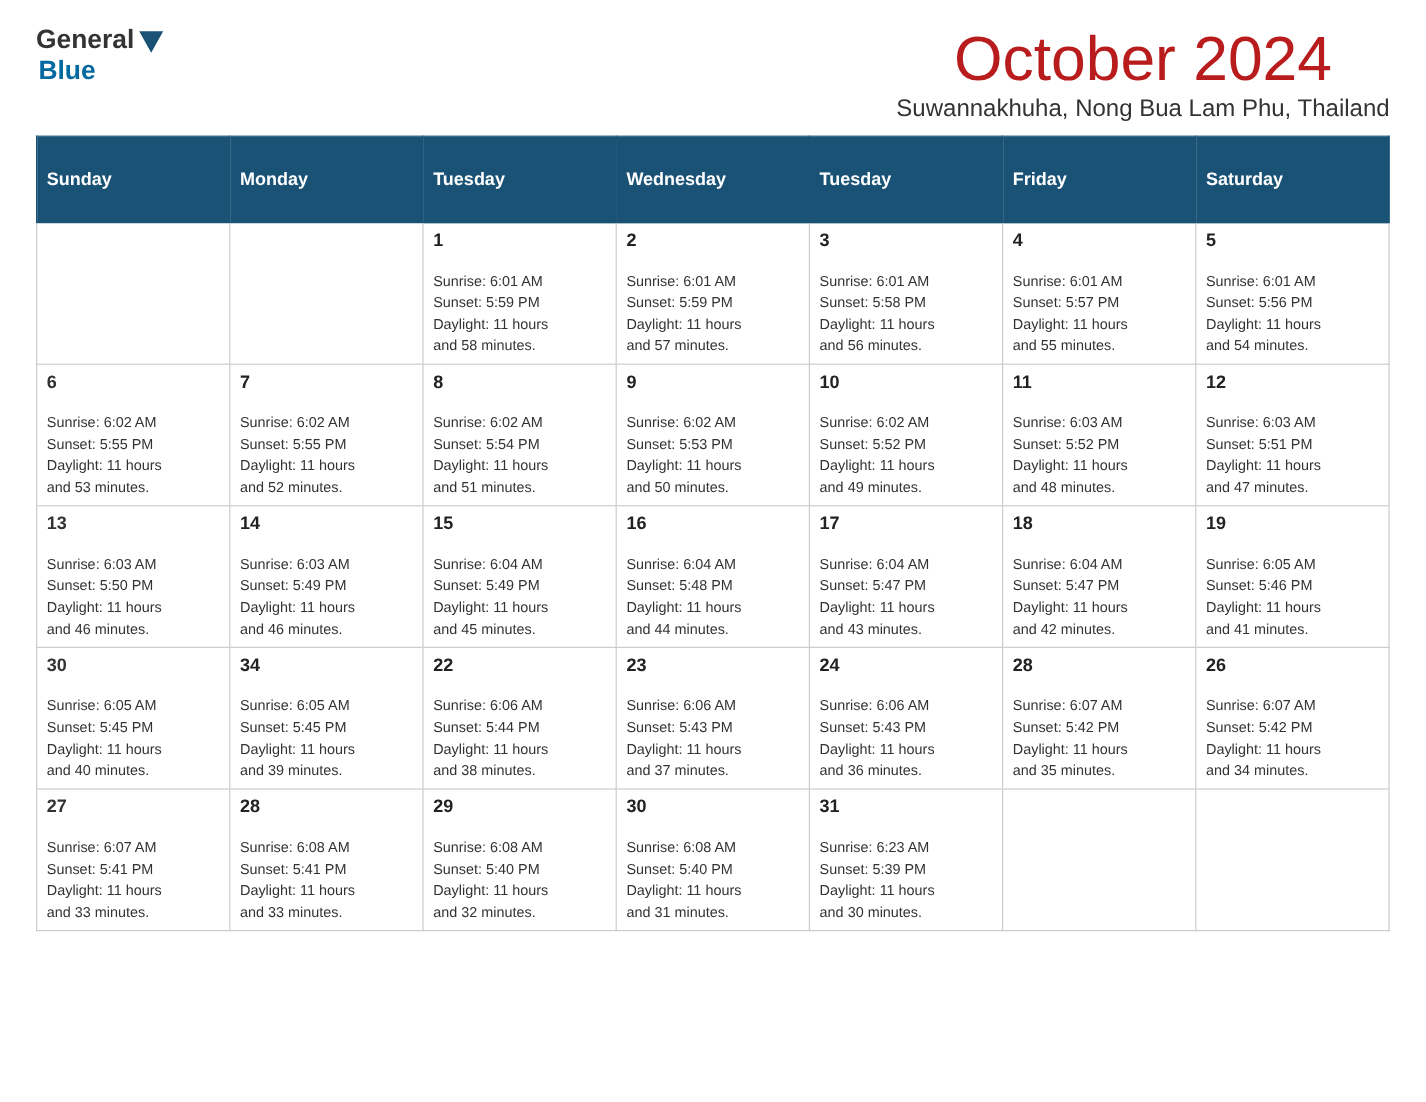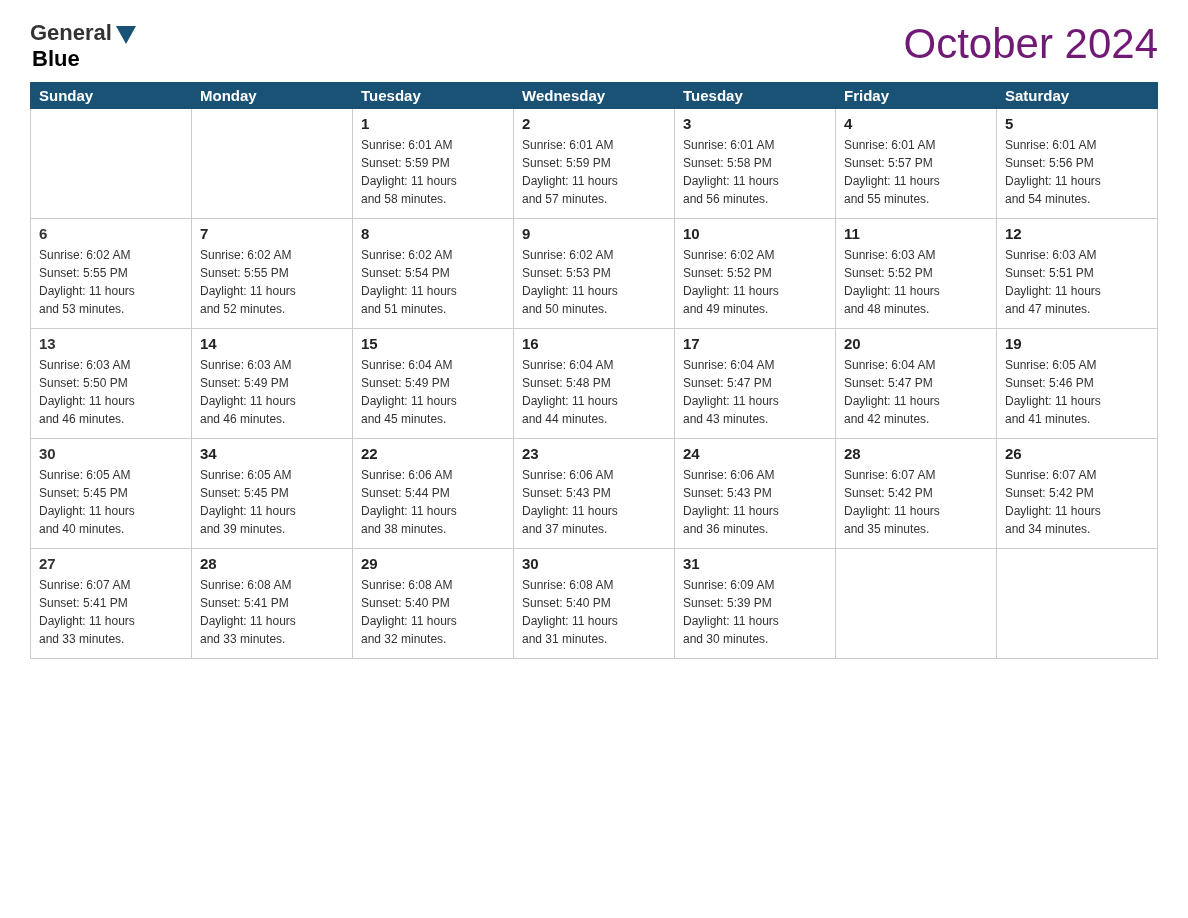--- a/index.html
+++ b/index.html
@@ -35,46 +35,46 @@
       height: 0;
       border-left: 10px solid transparent;
       border-right: 10px solid transparent;
       border-top: 18px solid #1a5276;
       margin-left: 4px;
       margin-top: 4px;
     }
     .logo-blue {
       font-size: 22px;
       font-weight: bold;
-      color: #000000;
+      color: #0369a1;
       margin-left: 2px;
     }
     .title-section {
       text-align: right;
     }
     .month-title {
-      font-size: 42px;
+      font-size: 52px;
       font-weight: normal;
-      color: #701a75;
+      color: #b91c1c;
       text-align: center;
     }
     .location-title {
       font-size: 20px;
       color: #333;
       font-weight: normal;
     }
     .calendar {
       width: 100%;
       border-collapse: collapse;
       margin-top: 10px;
     }
     .calendar th {
       background-color: #1a5276;
       color: #fff;
-      padding: 4px 8px;
+      padding: 27px 8px;
       text-align: left;
       font-size: 15px;
       border: 1px solid #1a5276;
     }
     .calendar td {
       border: 1px solid #ccc;
       vertical-align: top;
       padding: 6px 8px;
       width: 14.28%;
       min-height: 100px;
@@ -83,20 +83,21 @@
       font-size: 15px;
       font-weight: bold;
       color: #222;
       display: block;
       margin-bottom: 4px;
     }
     .day-info {
       font-size: 12px;
       color: #333;
       line-height: 1.5;
+      margin-top: 16px;
     }
     .empty-cell {
       background: #fff;
     }
     tr td:first-child .day-number,
     tr td:first-child .day-info {
       color: #333;
     }
     .week-row td {
       height: 110px;
@@ -108,20 +109,21 @@
 <div class="header">
   <div class="logo">
     <div class="logo-top">
       <span class="logo-general">General</span>
       <div class="logo-triangle"></div>
     </div>
     <span class="logo-blue">Blue</span>
   </div>
   <div class="title-section">
     <div class="month-title">October 2024</div>
+    <div class="location-title">Suwannakhuha, Nong Bua Lam Phu, Thailand</div>
   </div>
 </div>
 
 <table class="calendar">
   <thead>
     <tr>
     <th>Sunday</th>
         <th>Monday</th>
         <th>Tuesday</th>
         <th>Wednesday</th>
@@ -251,21 +253,21 @@
 and 44 minutes.</div>
         </td>
         <td>
           <span class="day-number">17</span>
           <div class="day-info" style="white-space: pre-line;">Sunrise: 6:04 AM
 Sunset: 5:47 PM
 Daylight: 11 hours
 and 43 minutes.</div>
         </td>
         <td>
-          <span class="day-number">20</span>
+          <span class="day-number">18</span>
           <div class="day-info" style="white-space: pre-line;">Sunrise: 6:04 AM
 Sunset: 5:47 PM
 Daylight: 11 hours
 and 42 minutes.</div>
         </td>
         <td>
           <span class="day-number">19</span>
           <div class="day-info" style="white-space: pre-line;">Sunrise: 6:05 AM
 Sunset: 5:46 PM
 Daylight: 11 hours
@@ -347,21 +349,21 @@
         </td>
         <td>
           <span class="day-number">30</span>
           <div class="day-info" style="white-space: pre-line;">Sunrise: 6:08 AM
 Sunset: 5:40 PM
 Daylight: 11 hours
 and 31 minutes.</div>
         </td>
         <td>
           <span class="day-number">31</span>
-          <div class="day-info" style="white-space: pre-line;">Sunrise: 6:09 AM
+          <div class="day-info" style="white-space: pre-line;">Sunrise: 6:23 AM
 Sunset: 5:39 PM
 Daylight: 11 hours
 and 30 minutes.</div>
         </td>
         <td class="empty-cell"></td>
         <td class="empty-cell"></td>
       </tr>
     </tbody>
 </table>
 

